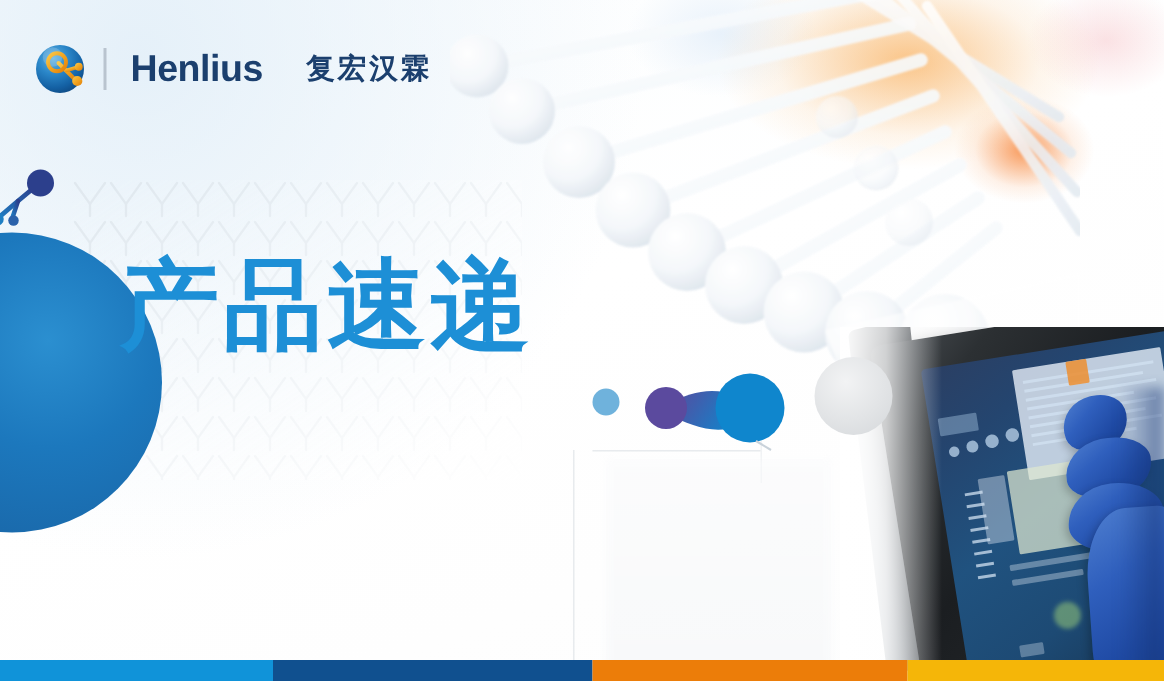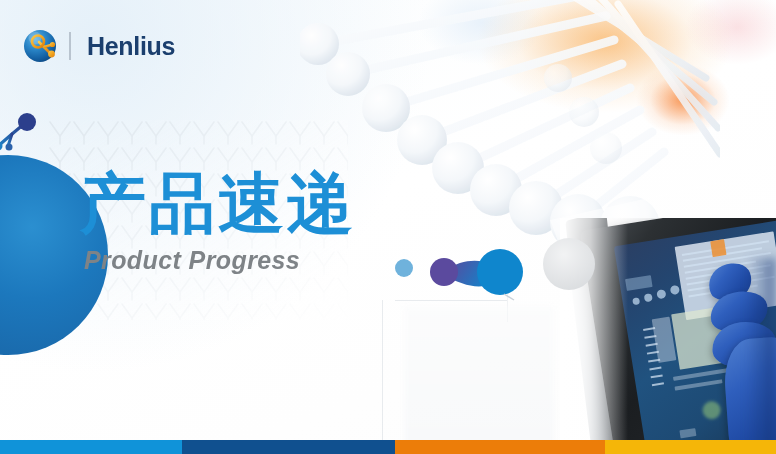--- a/index.html
+++ b/index.html
@@ -394,25 +394,25 @@
         <circle cx="13" cy="10" r="6.5" fill="#ffffff" opacity=".18"></circle>
         <path d="M17 14 L22 19 L28 25" stroke="url(#og)" stroke-width="2.6" fill="none" stroke-linecap="round"></path>
         <path d="M22 19 L29 17" stroke="url(#og)" stroke-width="2.4" fill="none" stroke-linecap="round"></path>
         <circle cx="16" cy="13.5" r="6" fill="none" stroke="url(#og)" stroke-width="2.6"></circle>
         <circle cx="29.5" cy="26" r="3.4" fill="url(#og)"></circle>
         <circle cx="30.5" cy="16.5" r="2.6" fill="url(#og)"></circle>
       </svg>
     </div>
     <div class="logo-divider"></div>
     <div class="logo-en">Henlius</div>
+    <div class="logo-cn">复宏汉霖</div>
   </div>
 
   <div class="title-wrap">
     <div class="title-cn">产品速递</div>
-    <div class="title-en">Product Progress</div>
   </div>
 
   <div class="bottom-bar">
     <div class="bar-seg" style="width:182px;background:#1093d9;"></div>
     <div class="bar-seg" style="width:213px;background:#10508f;"></div>
     <div class="bar-seg" style="width:210px;background:#ec7d09;"></div>
     <div class="bar-seg" style="width:171px;background:#f5b608;"></div>
   </div>
 
 </div>

